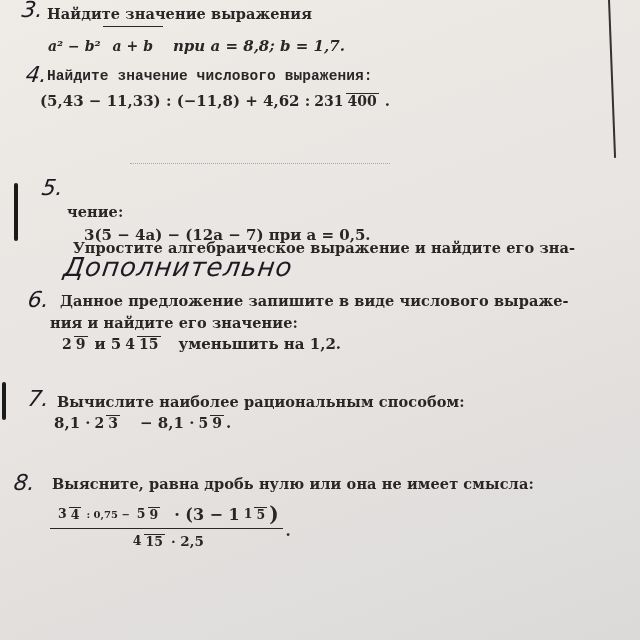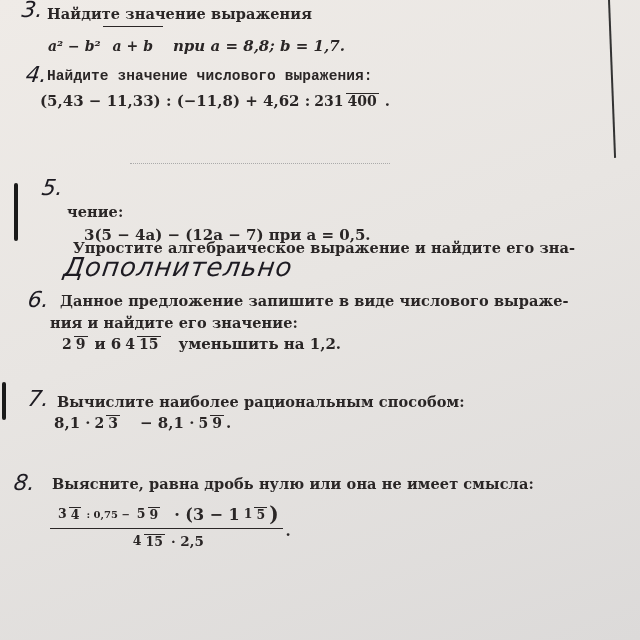--- a/index.html
+++ b/index.html
@@ -64,21 +64,21 @@
 <div class="abs hand" style="left:64px; top:252px; font-size:26px; letter-spacing:1px;">Дополнительно</div>
 
 <div class="abs hand num" style="left:28px; top:287px;">6.</div>
 <div class="abs task-text" style="left:60px; top:292px;">Данное предложение запишите в виде числового выраже-</div>
 <div class="abs task-text" style="left:50px; top:314px;">ния и найдите его значение:</div>
 <div class="abs math" style="left:58px; top:335px; display:flex; align-items:center;">
   <span class="frac big">
     <span class="n">2</span>
     <span class="d">9</span>
   </span>
-  <span style="margin-left:5px;">и 6</span>
+  <span style="margin-left:5px;">и 5</span>
   <span class="frac big">
     <span class="n">4</span>
     <span class="d">15</span>
   </span>
   <span style="margin-left:16px;">уменьшить на 1,2.</span>
 </div>
 
 <div class="margin-bar" style="left:2px; top:382px; width:4px; height:38px;"></div>
 <div class="abs hand num" style="left:28px; top:386px;">7.</div>
 <div class="abs task-text" style="left:57px; top:393px;">Вычислите наиболее рациональным способом:</div>

